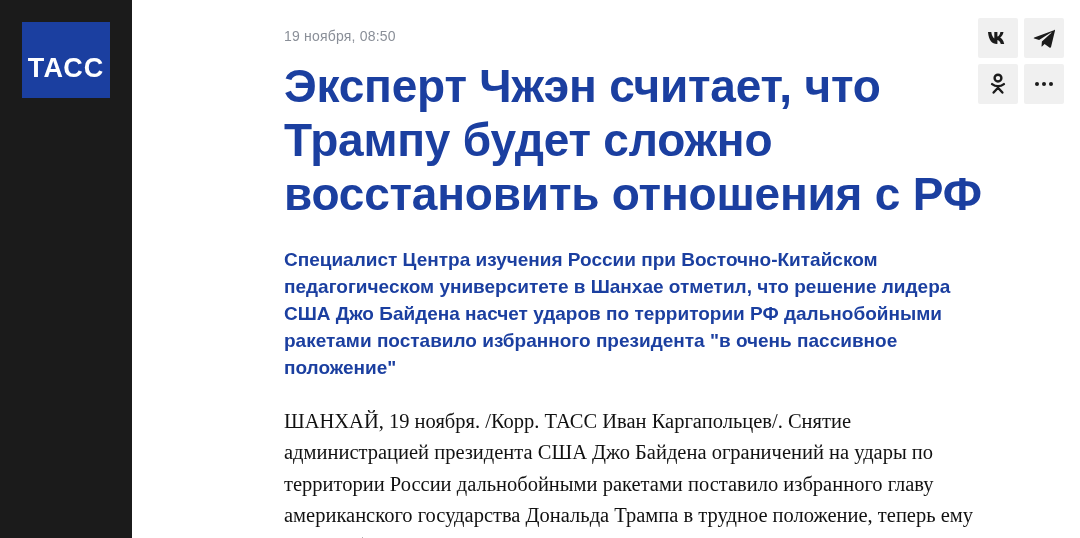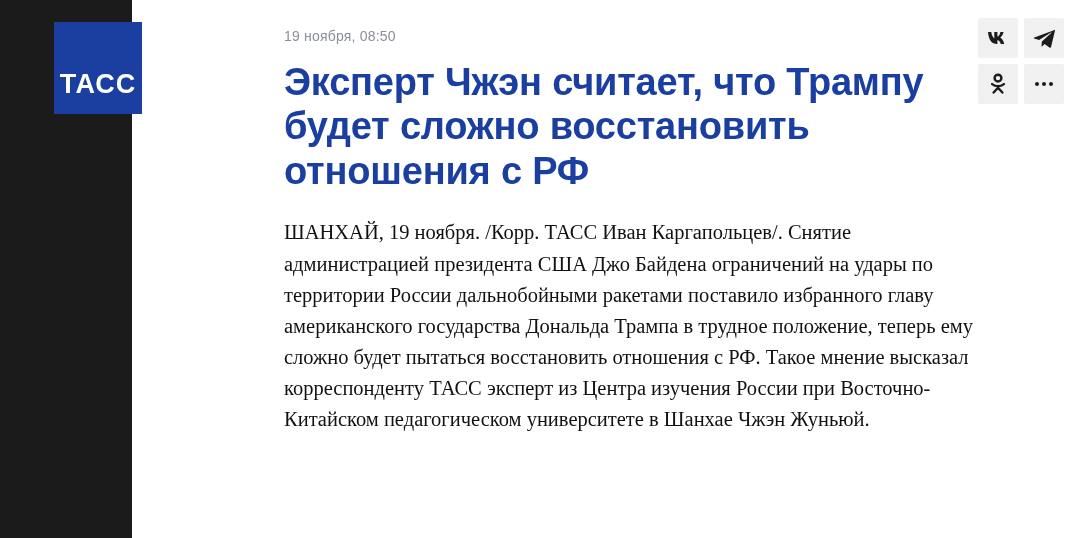--- a/index.html
+++ b/index.html
@@ -27,26 +27,25 @@
     top: 0;
     width: 132px;
     height: 538px;
     background: #1b1b1b;
   }
   .logo-box {
     position: absolute;
     left: 22px;
     top: 22px;
     width: 88px;
-    height: 92px;
+    height: 76px;
     background: #1b3fa0;
     display: flex;
     align-items: flex-end;
     justify-content: center;
-    margin-left: 32px;
   }
   .logo-text {
     color: #ffffff;
     font-family: "Liberation Sans", sans-serif;
     font-weight: 700;
     font-size: 27px;
     letter-spacing: 1px;
     margin-bottom: 14px;
     white-space: nowrap;
   }
@@ -98,21 +97,21 @@
     margin-top: 28px;
     font-size: 14px;
     color: #8a8f98;
     font-family: "Liberation Sans", sans-serif;
     letter-spacing: 0.2px;
   }
   .headline {
     margin: 16px 0 0 0;
     font-family: "Liberation Sans", sans-serif;
     font-weight: 700;
-    font-size: 38px;
+    font-size: 46px;
     line-height: 1.17;
     color: #1b3fa0;
     letter-spacing: -0.2px;
     max-width: 700px;
   }
   .lead {
     margin: 26px 0 0 0;
     font-family: "Liberation Sans", sans-serif;
     font-weight: 700;
     font-size: 19px;
@@ -169,16 +168,17 @@
         <i></i>
           <i></i>
           <i></i>
       </span>
     </button>
   </div>
 
   <div class="article">
     <div class="date">19 ноября, 08:50</div>
     <h1 class="headline">Эксперт Чжэн считает, что Трампу будет сложно восстановить отношения с РФ</h1>
+    <p class="lead">Специалист Центра изучения России при Восточно-Китайском педагогическом университете в Шанхае отметил, что решение лидера США Джо Байдена насчет ударов по территории РФ дальнобойными ракетами поставило избранного президента "в очень пассивное положение"</p>
     <p class="body-text">ШАНХАЙ, 19 ноября. /Корр. ТАСС Иван Каргапольцев/. Снятие администрацией президента США Джо Байдена ограничений на удары по территории России дальнобойными ракетами поставило избранного главу американского государства Дональда Трампа в трудное положение, теперь ему сложно будет пытаться восстановить отношения с РФ. Такое мнение высказал корреспонденту ТАСС эксперт из Центра изучения России при Восточно-Китайском педагогическом университете в Шанхае Чжэн Жуньюй.</p>
   </div>
 
 </div>
 
 </body></html>

